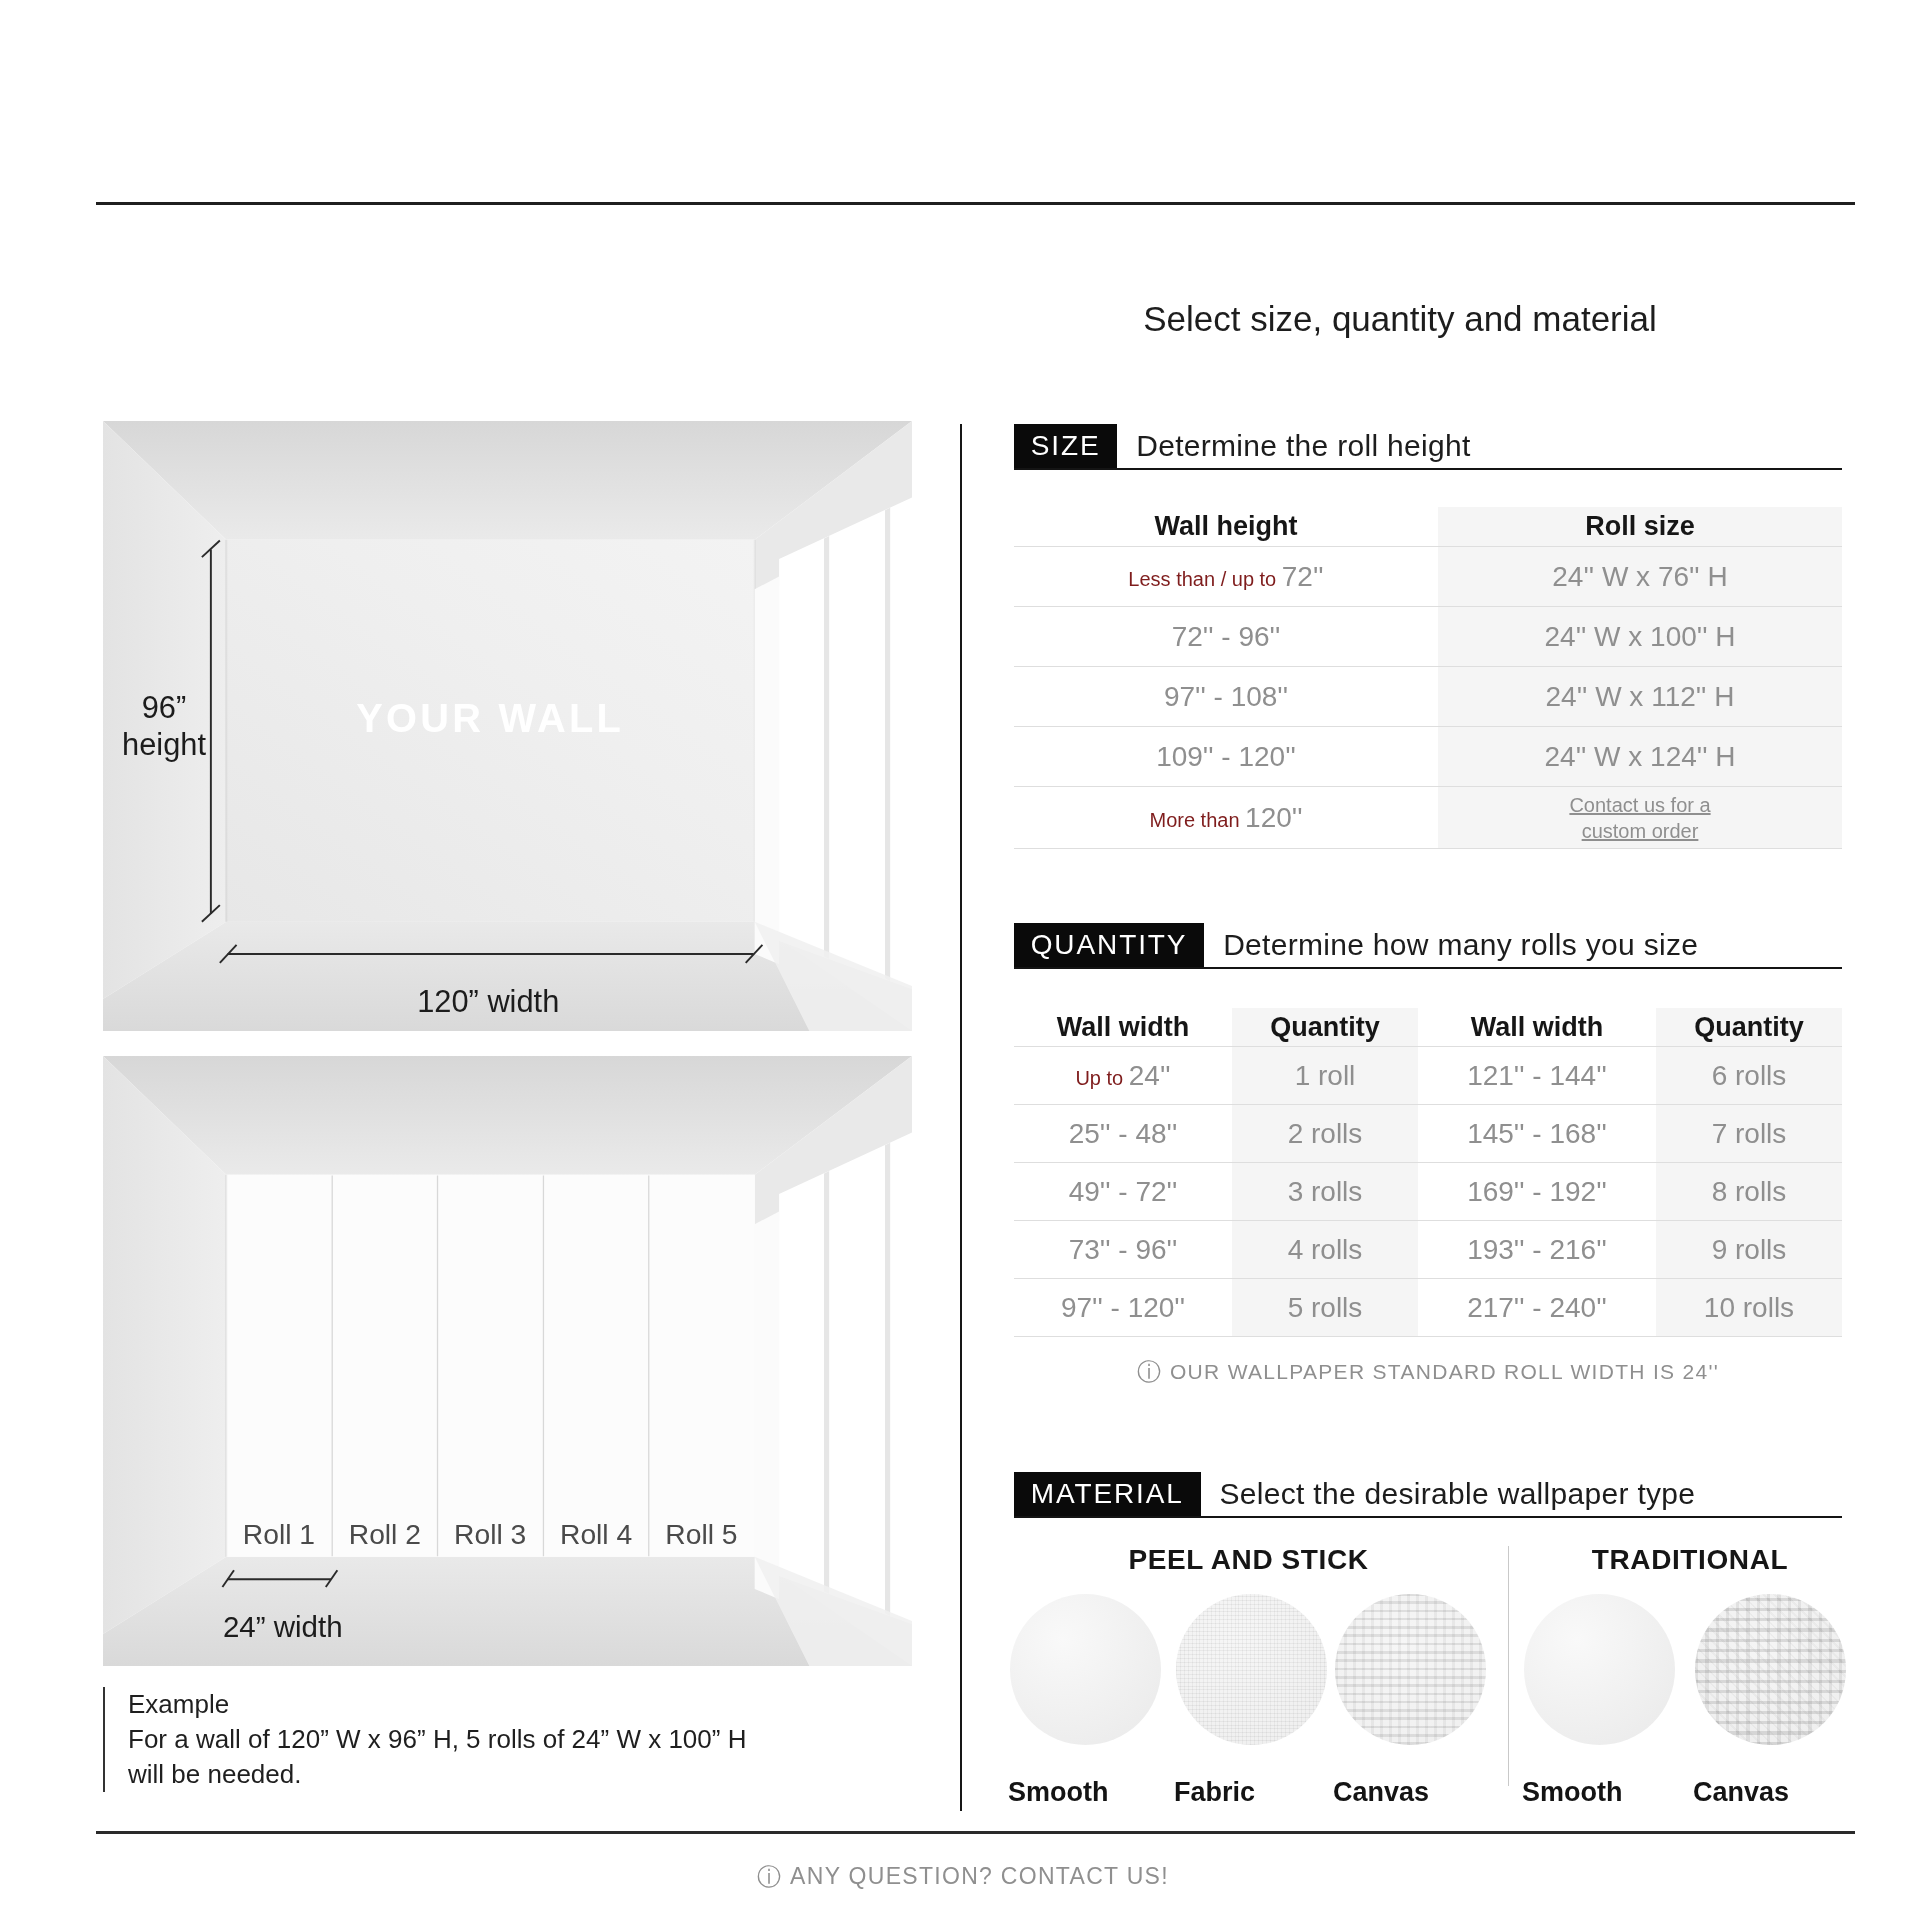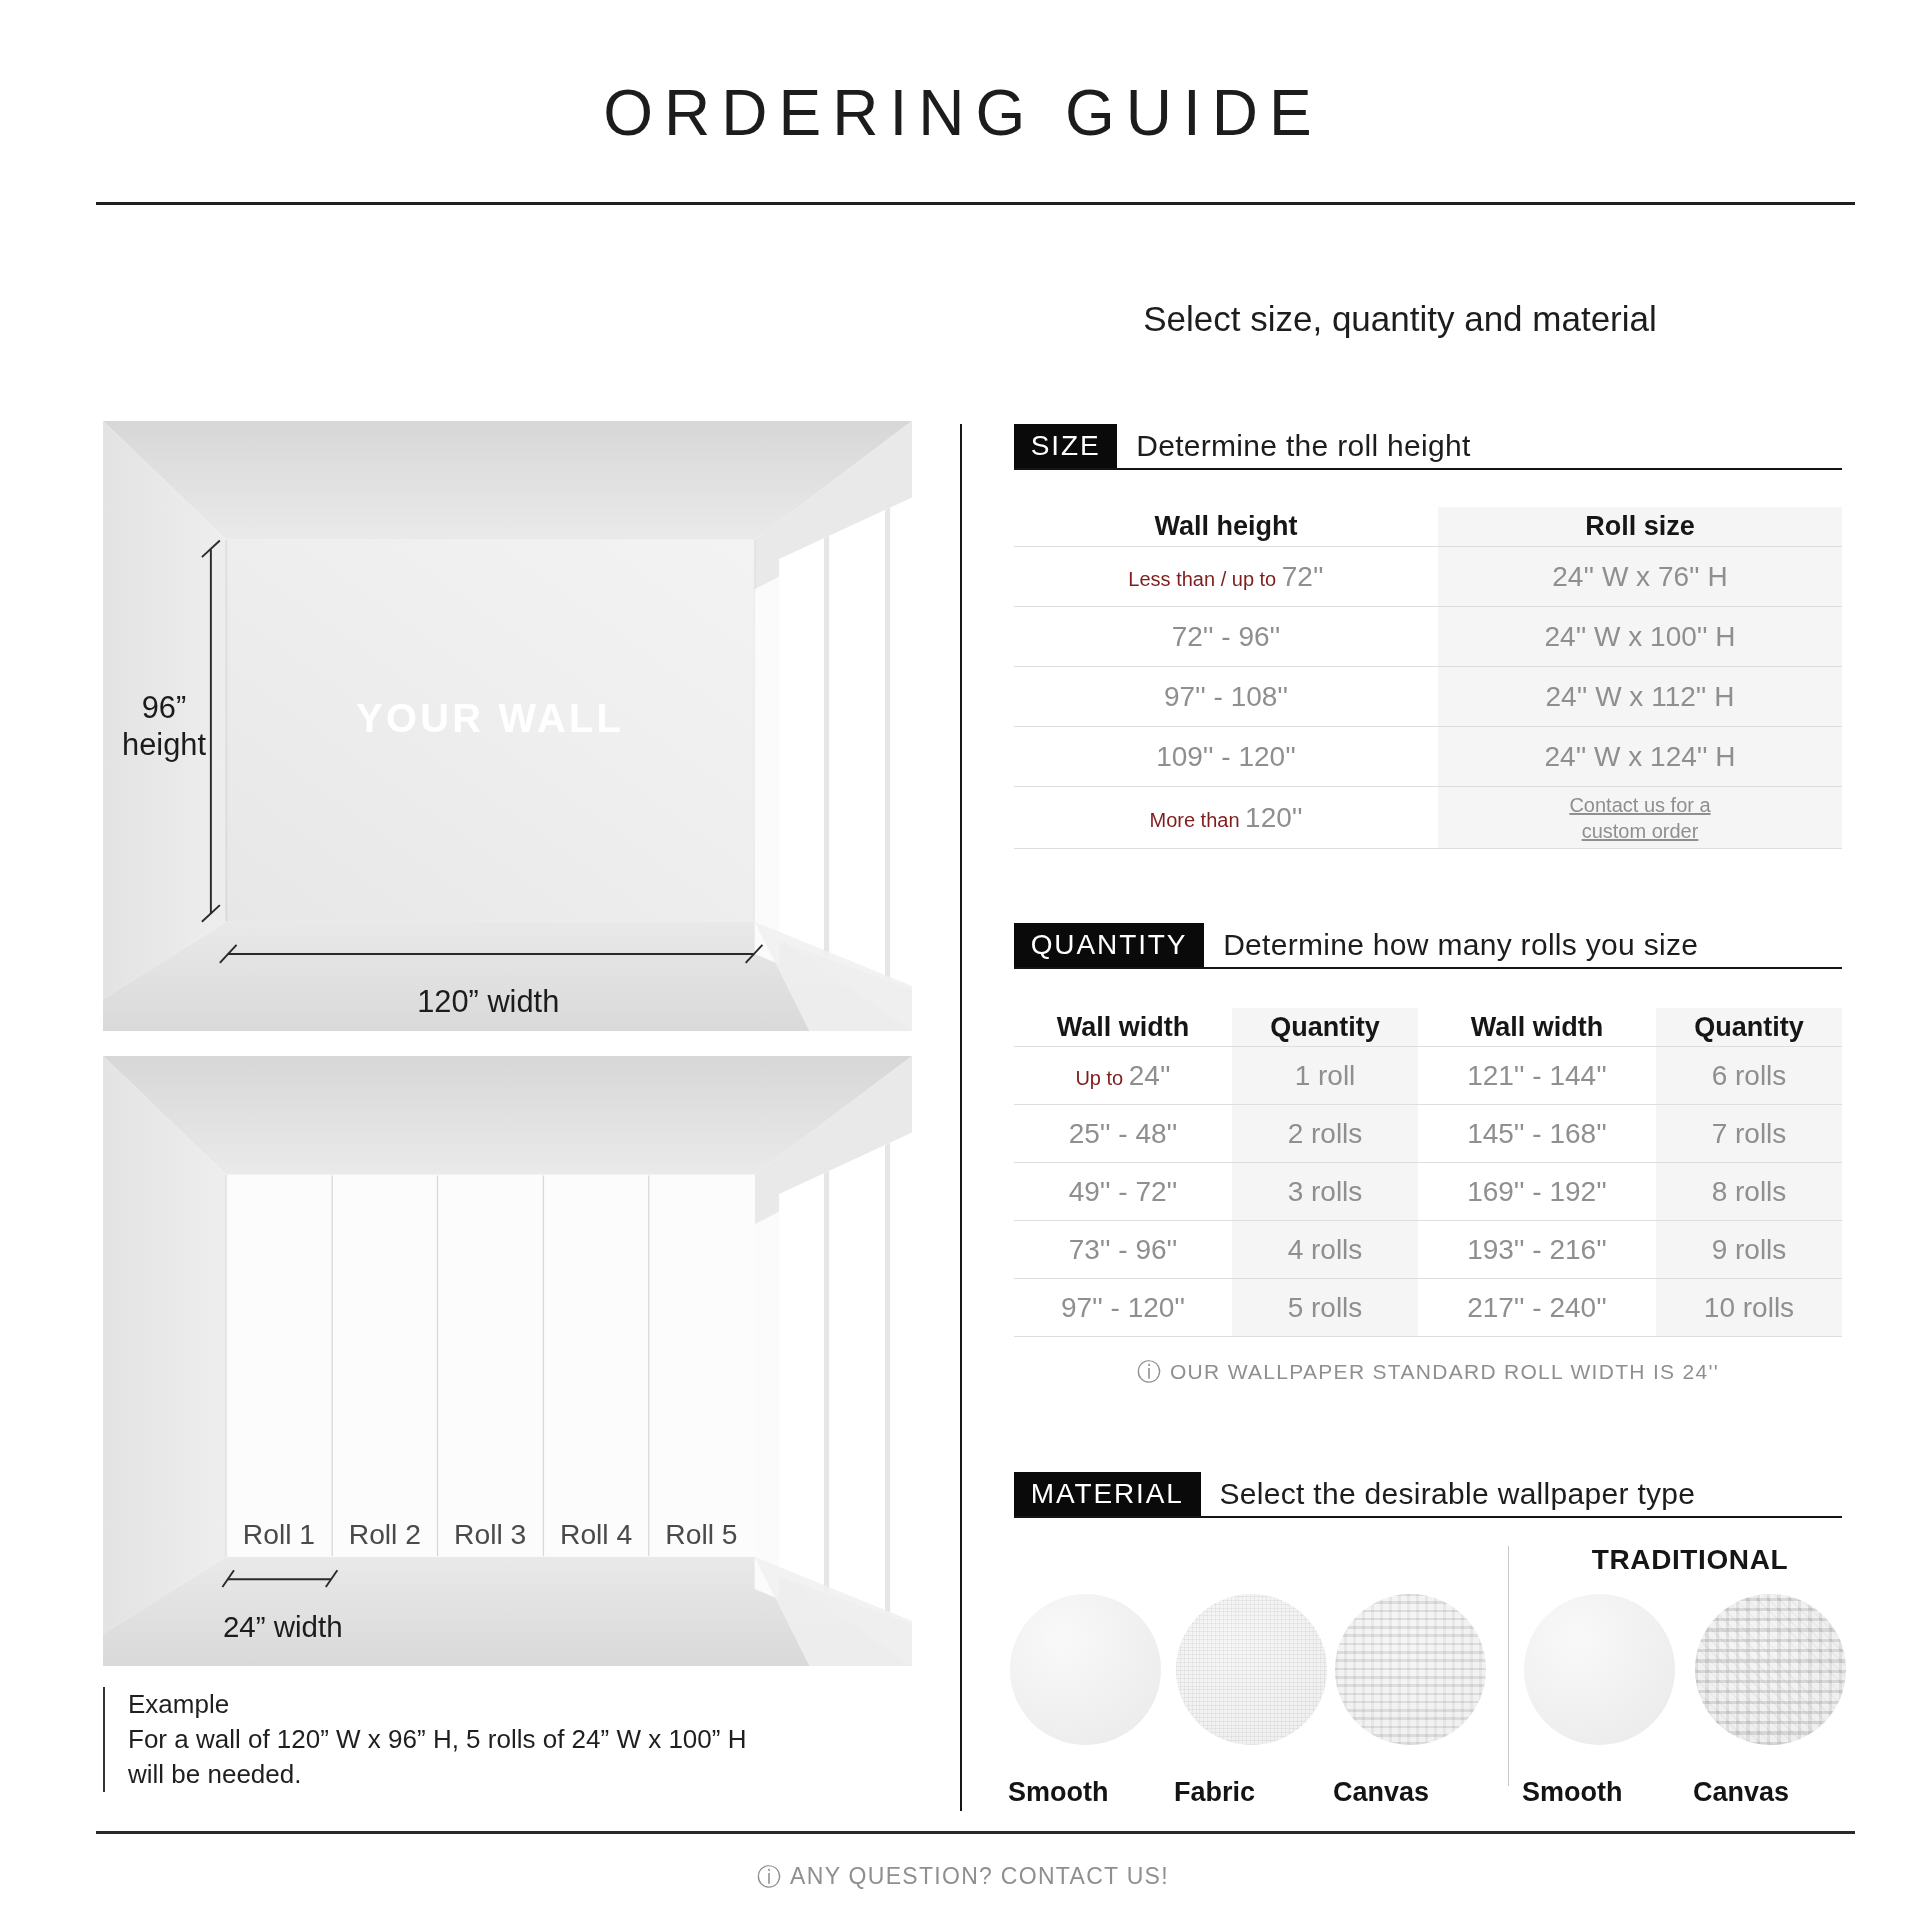--- a/index.html
+++ b/index.html
@@ -99,21 +99,20 @@
   .dim-txt{font-size:48px;fill:#1c1c1c;}
   .dim-txt-sm{font-size:46px;fill:#1c1c1c;}
   .wall-txt{font-size:62px;font-weight:bold;fill:#ffffff;letter-spacing:5px;}
   .roll-txt{font-size:44px;fill:#4a4a4a;}
 </style>
 </head>
 <body>
 
 <div class="page">
 
-  <div class="abs main-title">ORDERING GUIDE</div>
   <div class="abs rule rule-top"></div>
 
 
   <svg class="abs room room-1" viewBox="0 0 1260 950">
     <defs>
       <linearGradient id="r1ceil" x1="0" y1="0" x2="0" y2="1">
         <stop offset="0" stop-color="#d7d7d7"></stop>
           <stop offset="1" stop-color="#eaeaea"></stop>
       </linearGradient>
       <linearGradient id="r1lwall" x1="0" y1="0" x2="1" y2="0">
@@ -364,20 +363,21 @@
 
   <div class="abs note">
     <span class="info-i">ⓘ</span><span>OUR WALLPAPER STANDARD ROLL WIDTH IS 24''</span>
   </div>
 
   <div class="abs section-header" style="top:1472px;">
     <div class="badge">MATERIAL</div>
     <div class="section-title">Select the desirable wallpaper type</div>
   </div>
 
+  <div class="abs mat-group-label mat-label-1">PEEL AND STICK</div>
   <div class="abs mat-group-label mat-label-2">TRADITIONAL</div>
   <div class="abs mat-divider"></div>
 
   <div class="abs swatch tex-smooth" style="left:1010px;"></div>
   <div class="abs swatch tex-fabric" style="left:1176px;"></div>
   <div class="abs swatch tex-canvas" style="left:1335px;"></div>
   <div class="abs swatch tex-smooth" style="left:1524px;"></div>
   <div class="abs swatch tex-burlap" style="left:1695px;"></div>
 
   <div class="abs swatch-label" style="left:1008px;">Smooth</div>

